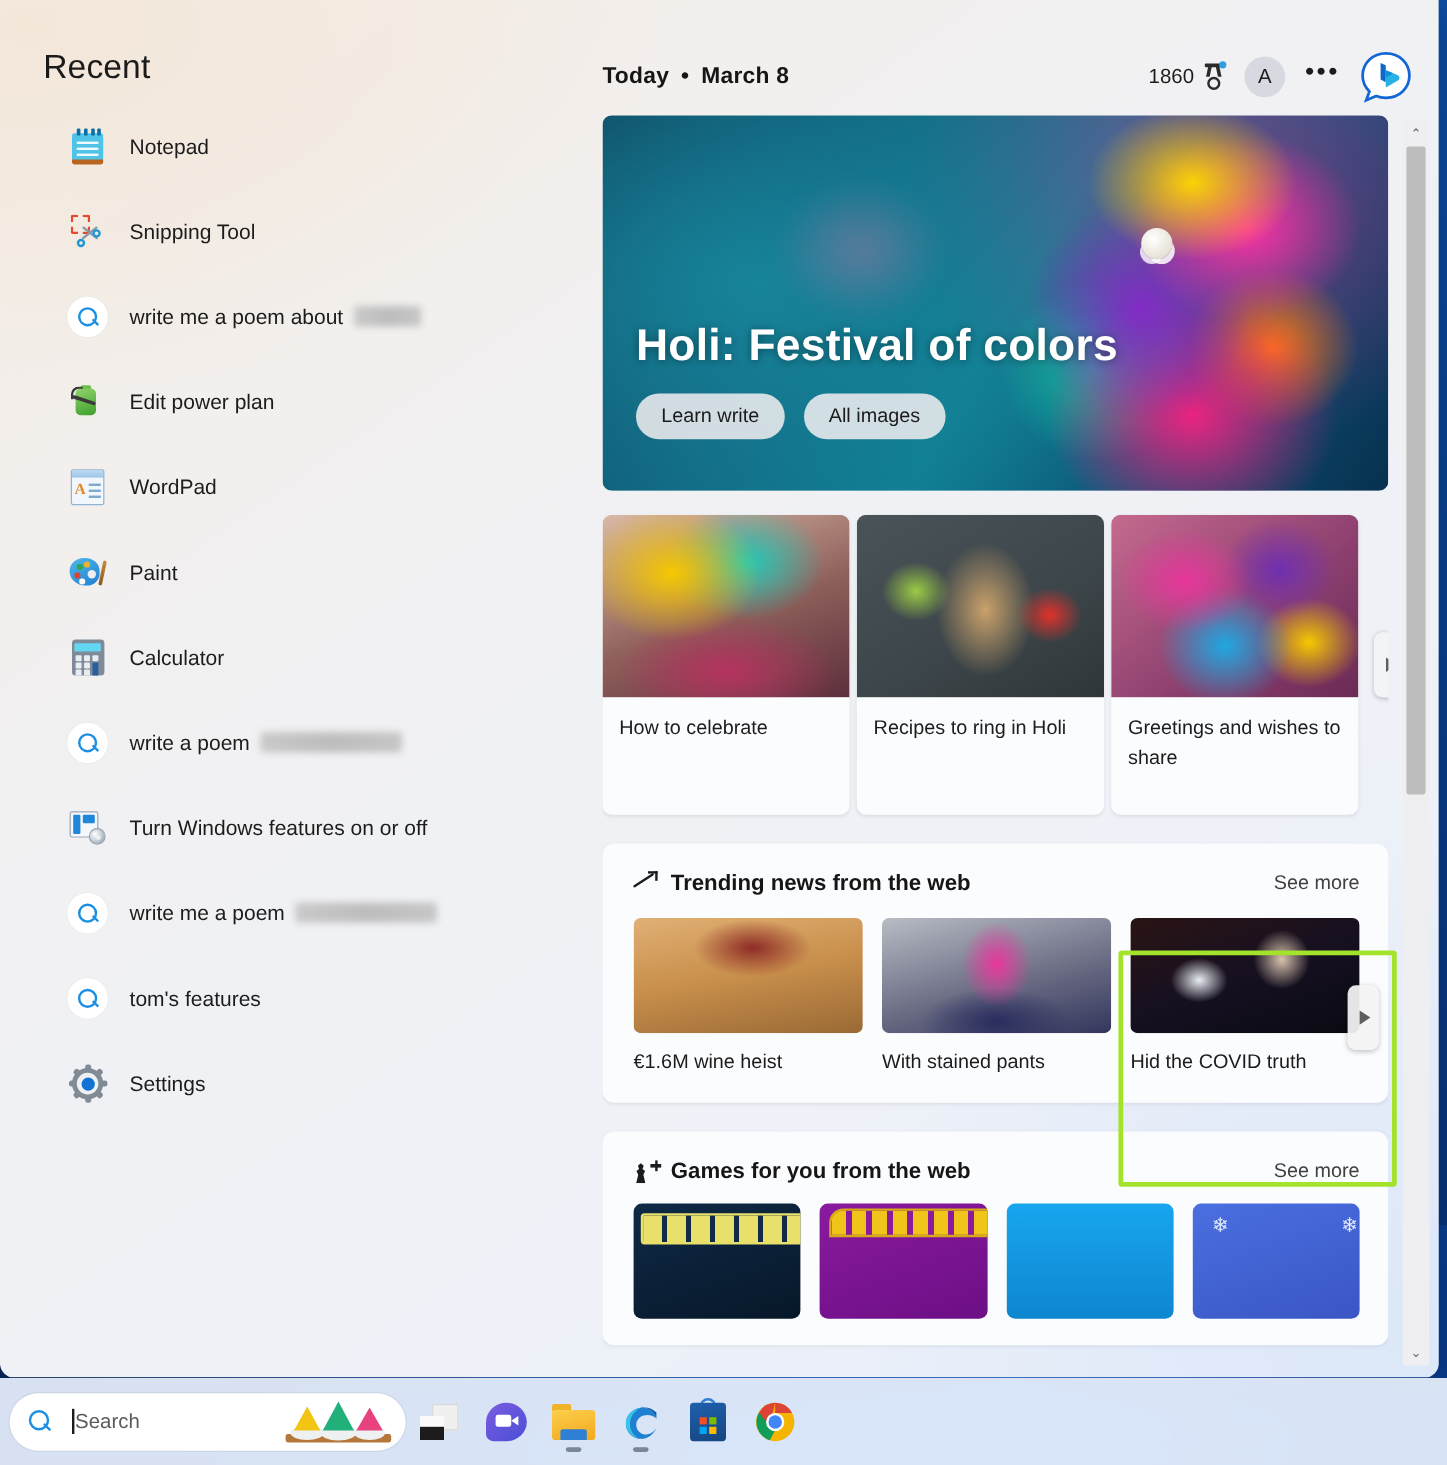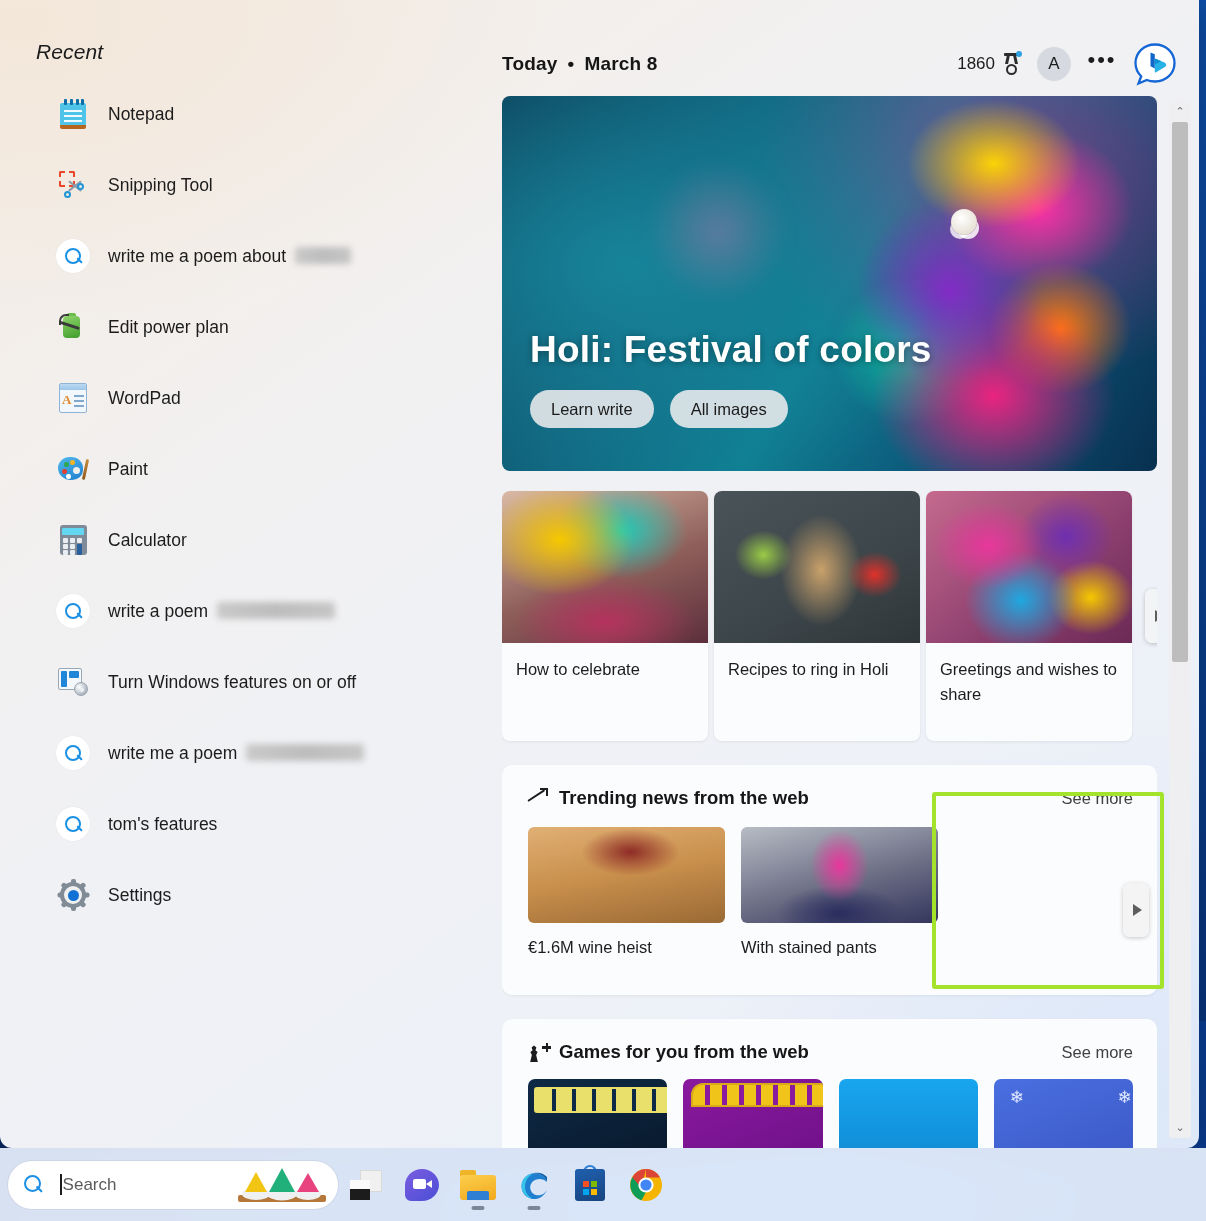--- a/index.html
+++ b/index.html
@@ -35,21 +35,21 @@
     overflow: hidden;
     box-shadow: 0 6px 30px rgba(0,0,0,.28);
   }
 
   
   #left-col {
     position: absolute; left: 0; top: 0; width: 484px; height: 1148px;
     padding: 40px 0 0 0;
   }
   #recent-heading {
-    font-size: 21px; color: #1b1b1b; margin: 0 0 26px 36px; letter-spacing: .1px; font-style: italic;
+    font-size: 28px; color: #1b1b1b; margin: 0 0 26px 36px; letter-spacing: .1px;
   }
   .recent-item {
     display: flex; align-items: center; gap: 18px;
     height: 48px; margin: 0 10px 23px 56px;
     cursor: default;
   }
   .ri-icon {
     width: 34px; height: 34px; flex: 0 0 34px;
     display: flex; align-items: center; justify-content: center;
     position: relative;
@@ -267,21 +267,21 @@
   #bing-logo { width: 44px; height: 44px; position: relative; }
 
   
   #feed-scroll {
     position: absolute; left: 18px; right: 42px; top: 96px; bottom: 0;
     overflow: hidden;
   }
 
   
   #hero {
-    position: relative; height: 375px; border-radius: 8px; overflow: hidden;
+    position: relative; height: 313px; border-radius: 8px; overflow: hidden;
     background:
       radial-gradient(520px 330px at 20% 45%, #17849a 0%, rgba(23,132,154,0) 72%),
       radial-gradient(420px 340px at 78% 22%, rgba(210,40,140,.55) 0%, rgba(210,40,140,0) 62%),
       linear-gradient(120deg, #0d3f59 0%, #11657f 30%, #0f7f93 52%, #0c4f74 78%, #08304f 100%);
   }
   #hero .figure {
     position: absolute; right: -2%; top: 0; width: 56%; height: 100%;
     background:
       radial-gradient(150px 110px at 52% 18%, #f4d21f 0%, rgba(244,210,31,0) 58%),
       radial-gradient(160px 130px at 64% 30%, #e8379c 0%, rgba(232,55,156,0) 60%),
@@ -359,21 +359,21 @@
   .carousel-next .tri {
     width: 0; height: 0; border-left: 9px solid #5e5e5e;
     border-top: 6.5px solid transparent; border-bottom: 6.5px solid transparent;
     margin-left: 3px;
   }
   #trio-next { right: -14px; top: 98px; }
 
   
   .section {
     margin-top: 24px; border-radius: 10px; background: #fbfcfe;
-    padding: 22px 0 36px 0; position: relative;
+    padding: 22px 0 22px 0; position: relative;
     box-shadow: 0 1px 3px rgba(0,0,0,.06);
   }
   .section-head {
     display: flex; align-items: center; padding: 0 24px 0 26px;
   }
   .section-title {
     font-size: 18.5px; color: #161616; font-weight: 600; display: flex; align-items: center; gap: 11px;
   }
   .section-see-more {
     margin-left: auto; font-size: 16.5px; color: #404040; cursor: pointer;
@@ -804,20 +804,24 @@
           <div class="section-see-more">See more</div>
         </div>
         <div class="news-row">
           <div class="news-card">
             <div class="news-thumb nt1"></div>
             <div class="news-cap">€1.6M wine heist</div>
           </div>
           <div class="news-card">
             <div class="news-thumb nt2"></div>
             <div class="news-cap">With stained pants</div>
+          </div>
+          <div class="news-card">
+            <div class="news-thumb nt3"></div>
+            <div class="news-cap">Hid the COVID truth</div>
           </div>
           <button class="carousel-next" id="news-next">
             <span class="tri"></span>
           </button>
         </div>
       </div>
 
       <div class="section">
         <div class="section-head">
           <div class="section-title">

